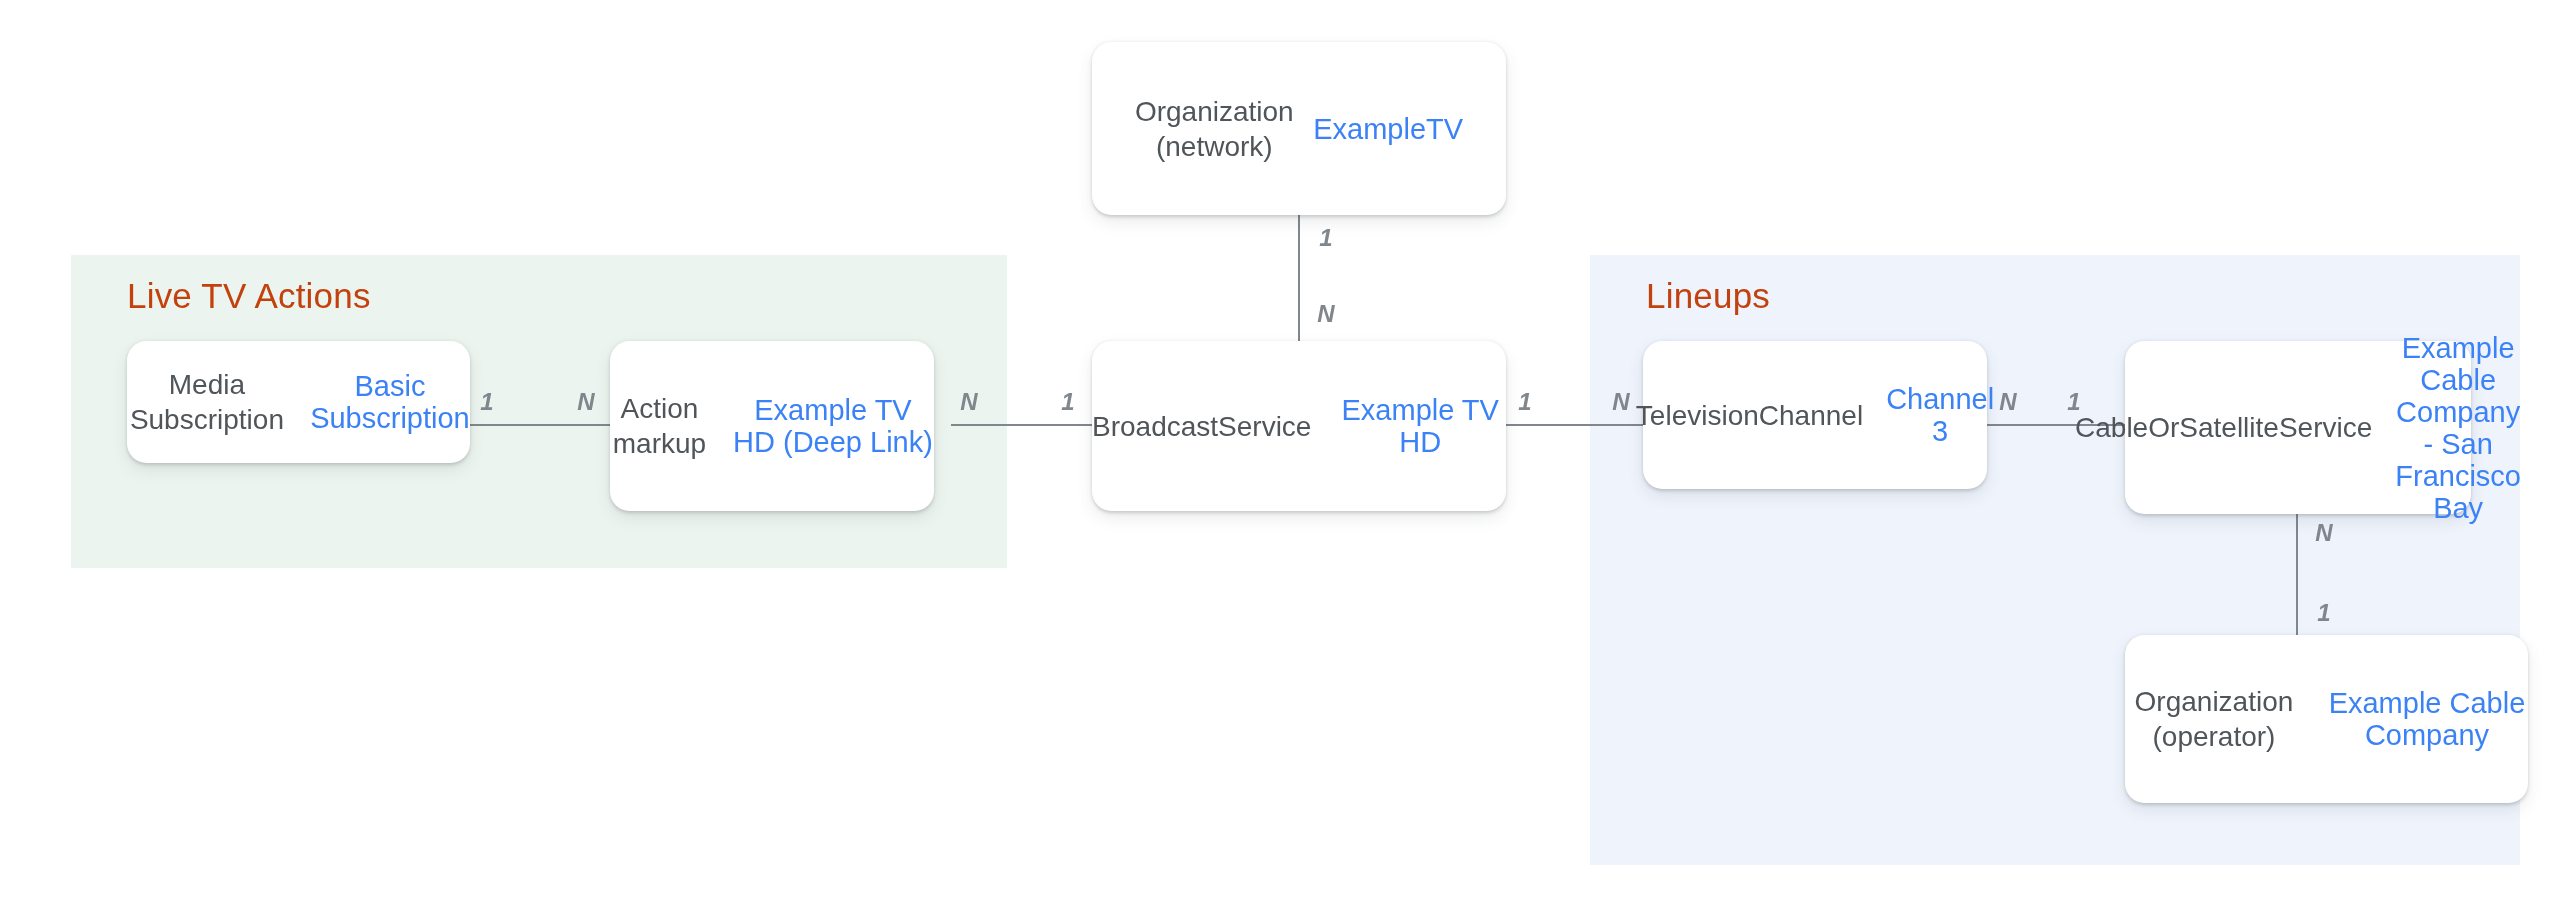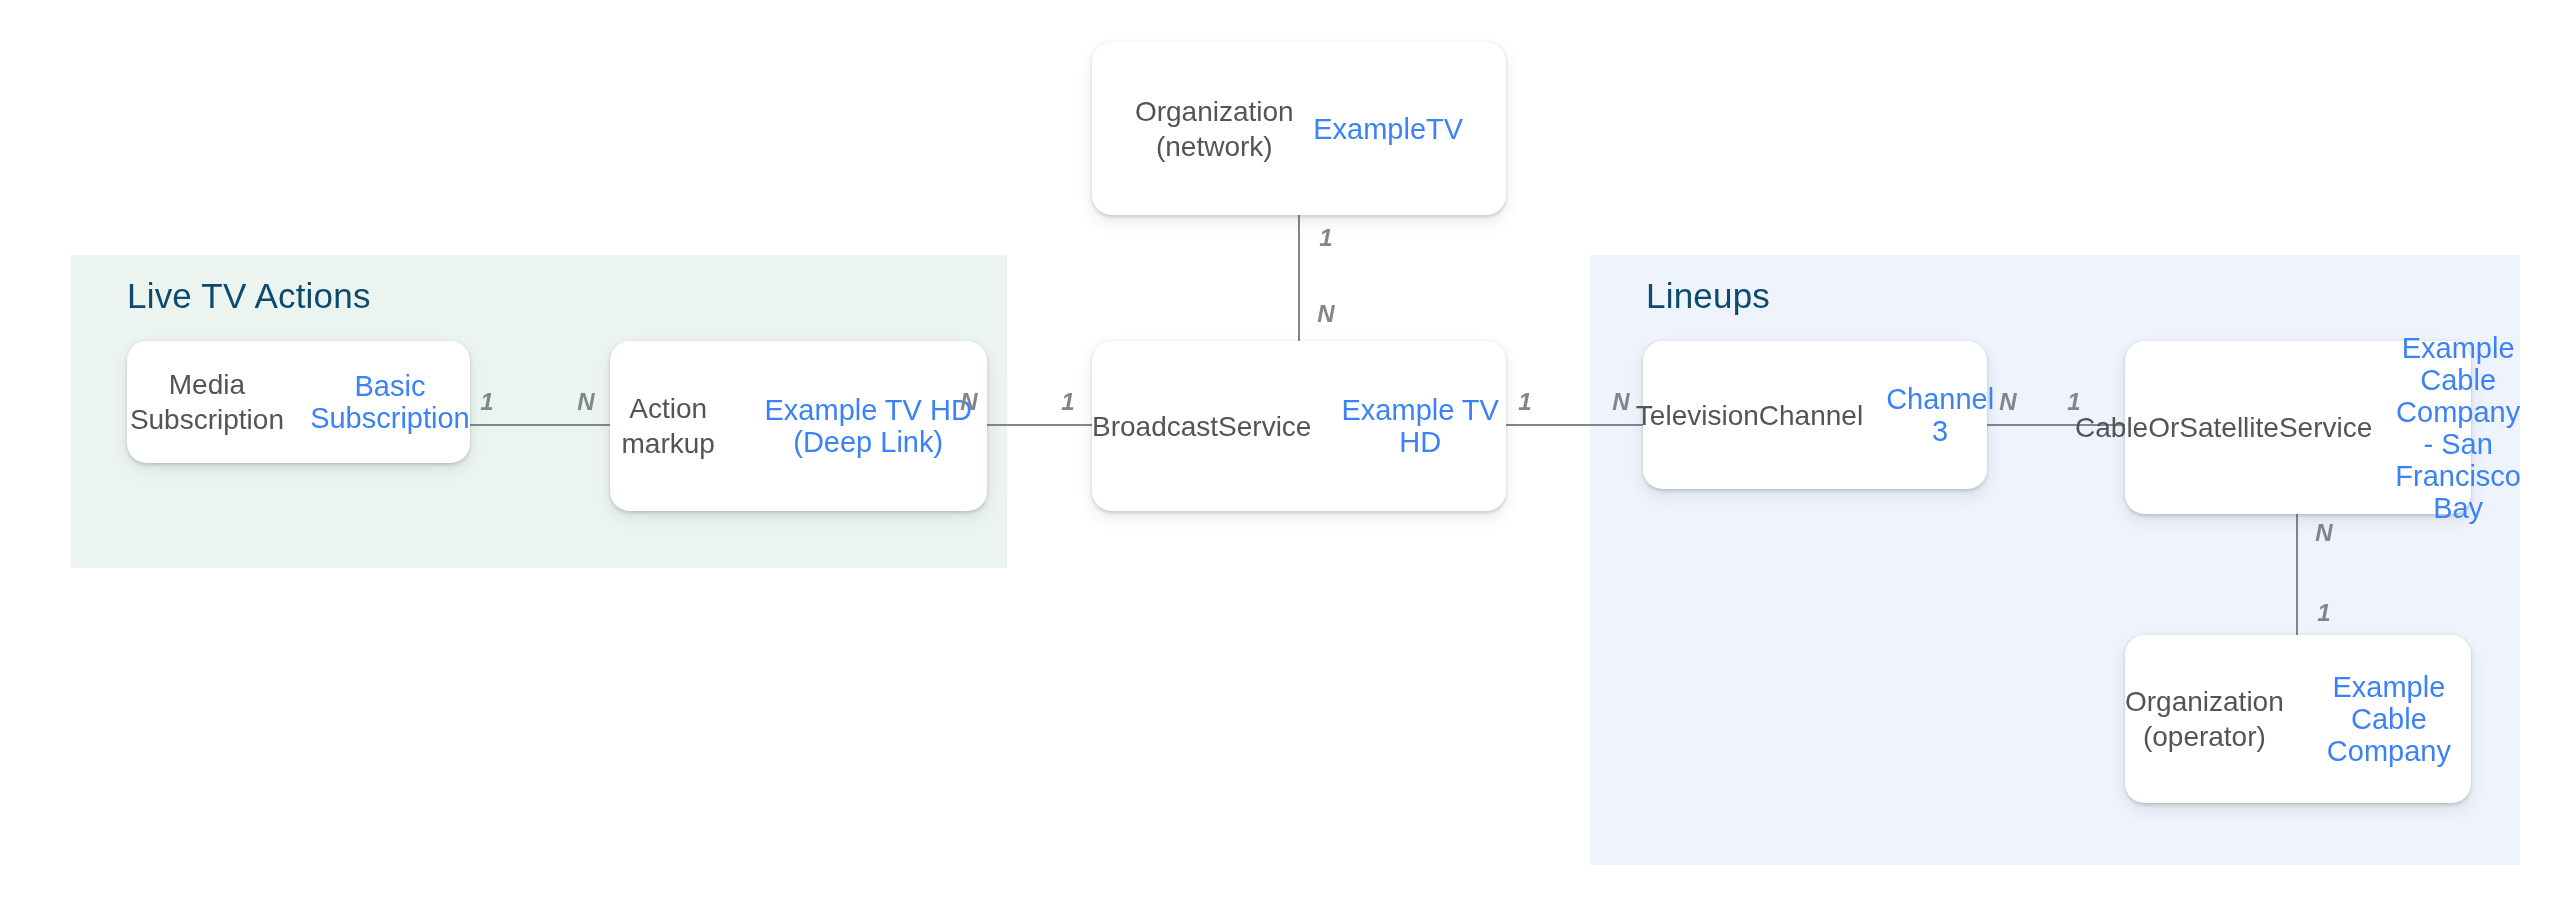--- a/index.html
+++ b/index.html
@@ -4,40 +4,40 @@
 <style>
   html,body{margin:0;padding:0;background:#ffffff;}
   .canvas{
     position:relative;width:2576px;height:906px;background:#ffffff;
     font-family:"Liberation Sans",sans-serif;overflow:hidden;
   }
   .region{position:absolute;}
   #region-live-tv-actions{left:71px;top:255px;width:936px;height:313px;background:#ECF4EF;}
   #region-lineups{left:1590px;top:255px;width:930px;height:610px;background:#EEF3FC;}
   .region-heading{
-    position:absolute;font-size:35px;line-height:39px;color:#0c4a6e;letter-spacing:0.2px;
+    position:absolute;font-size:35px;line-height:39px;color:#c2410c;letter-spacing:0.2px;
   }
   #heading-live-tv-actions{left:127px;top:276px;}
   #heading-lineups{left:1646px;top:276px;}
   .card{
     position:absolute;background:#ffffff;border-radius:19.5px;
     box-shadow:0 1.8px 3.5px rgba(60,64,67,0.22),0 7px 16px rgba(60,64,67,0.10);
     display:flex;flex-direction:row;align-items:center;justify-content:center;
     gap:23px;text-align:center;z-index:2;
   }
   .card .title{font-size:28px;line-height:35px;color:#50555A;}
   .card .subtitle{font-size:29px;line-height:32px;color:#3b82f6;}
   #card-organization-network{left:1092px;top:42px;width:414px;height:173px;gap:19.5px;}
   #card-media-subscription{left:127px;top:341px;width:343px;height:122px;}
-  #card-action-markup{left:610px;top:341px;width:377px;height:170px;}
+  #card-action-markup{left:610px;top:341px;width:324px;height:170px;}
   #card-broadcast-service{left:1092px;top:341px;width:414px;height:170px;text-align:center;}
   #card-television-channel{left:1643px;top:341px;width:344px;height:148px;}
   #card-cable-or-satellite-service{left:2125px;top:341px;width:346px;height:173px;}
   #card-cable-or-satellite-service .subtitle{max-width:304px;}
-  #card-organization-operator{left:2125px;top:635px;width:346px;height:168px;text-align:center;}
+  #card-organization-operator{left:2125px;top:635px;width:403px;height:168px;text-align:center;}
   .h-line{position:absolute;height:1.8px;background:#82878D;z-index:1;}
   .v-line{position:absolute;width:1.8px;background:#82878D;z-index:1;}
   #line-c0{left:470px;top:424px;width:140px;}
   #line-c1{left:951px;top:424px;width:141px;}
   #line-c2{left:1506px;top:424px;width:137px;}
   #line-c3{left:1987px;top:424px;width:138px;}
   #line-v0{left:1298px;top:214px;height:127px;}
   #line-v1{left:2296px;top:513px;height:122px;}
   .card-label{
     position:absolute;width:30px;text-align:center;font-size:24px;line-height:30px;

